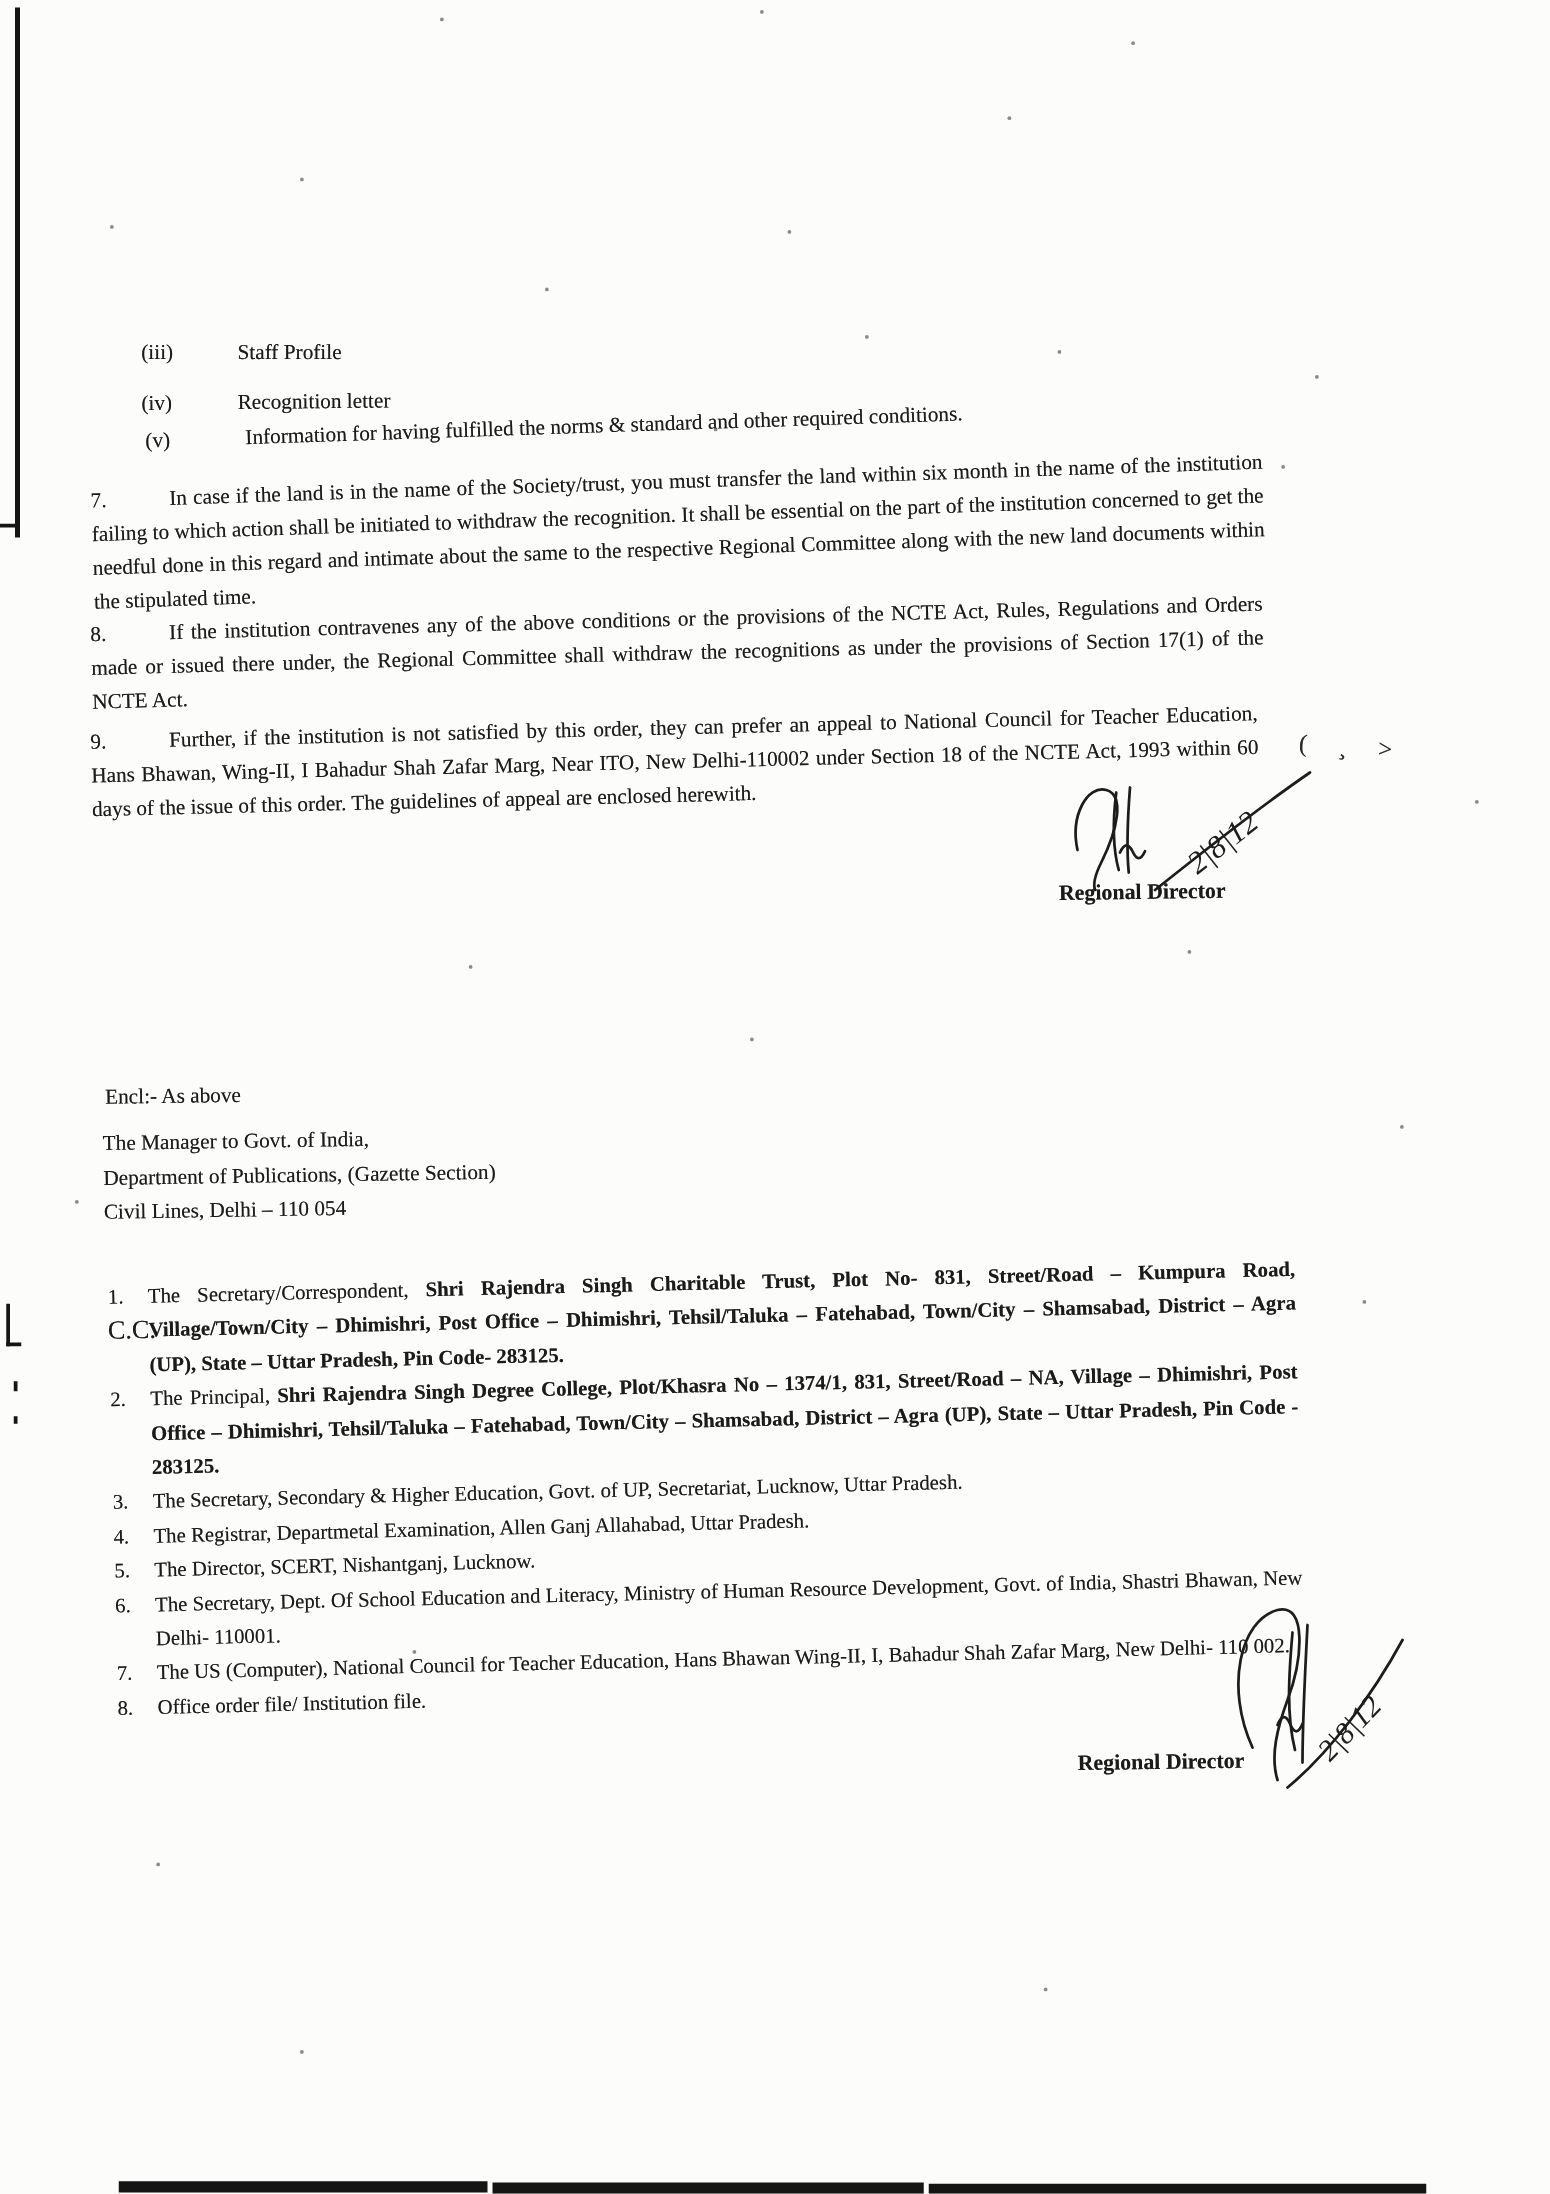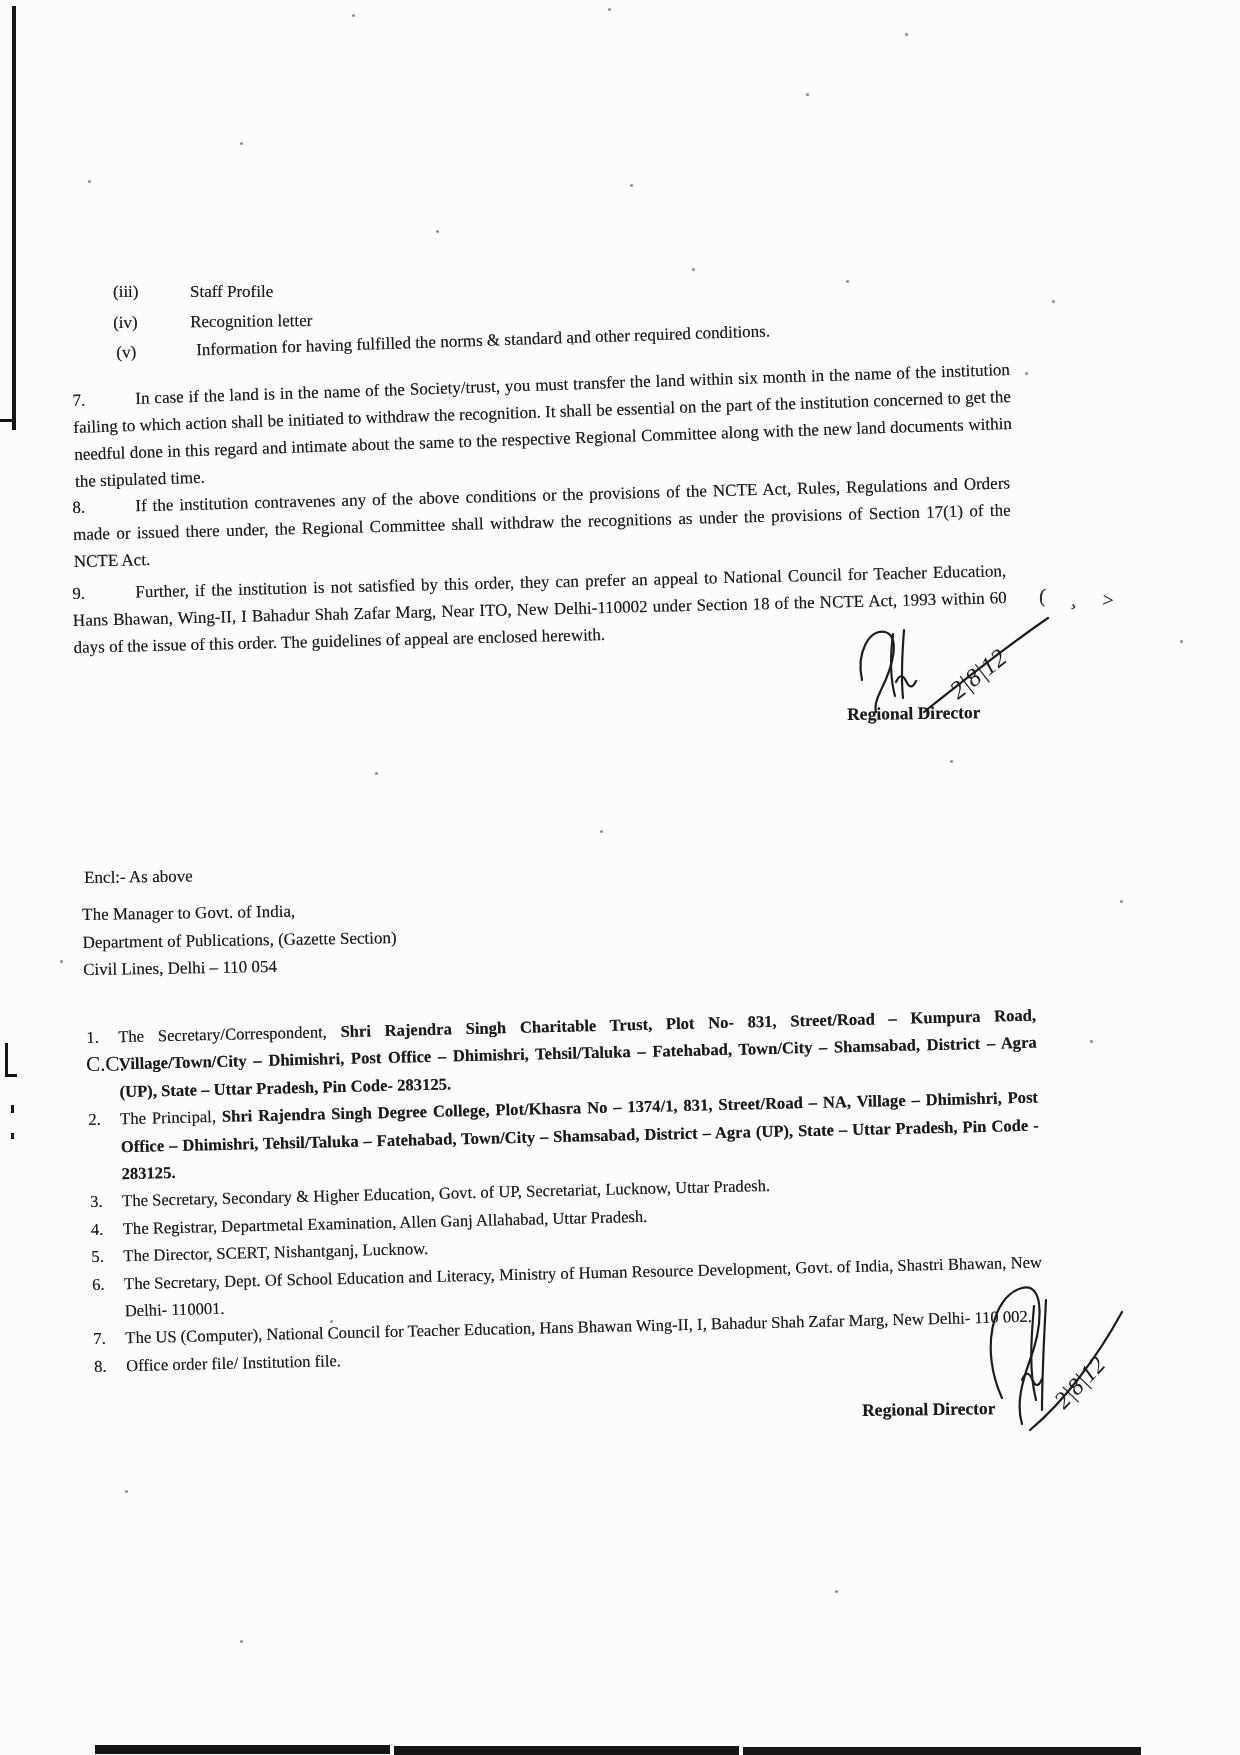--- a/index.html
+++ b/index.html
@@ -33,21 +33,21 @@
 
 <div class="page">
 
   <div class="scanline" style="left:12px;top:6px;width:4px;height:424px;"></div>
   <div class="scanline" style="left:0;top:419px;width:13px;height:3px;"></div>
   <div class="scanline" style="left:5px;top:1043px;width:3px;height:34px;"></div>
   <div class="scanline" style="left:5px;top:1074px;width:12px;height:3px;"></div>
   <div class="scanline" style="left:11px;top:1105px;width:3px;height:8px;"></div>
   <div class="scanline" style="left:11px;top:1133px;width:3px;height:6px;"></div>
 
-  <div class="abs lrow txt" style="left:113px;top:282px;">
+  <div class="abs lrow txt" style="left:113px;top:272px;">
     <span class="lmark">(iii)</span><span>Staff Profile</span>
   </div>
   <div class="abs lrow txt" style="left:113px;top:313px;transform:rotate(-0.6deg);">
     <span class="lmark">(iv)</span><span>Recognition letter</span>
   </div>
   <div class="abs lrow txt" style="left:116px;top:343px;transform:rotate(-1.9deg);">
     <span class="lmark" style="width:80px;">(v)</span><span>Information for having fulfilled the norms &amp; standard and other required conditions.</span>
   </div>
 
   <div class="abs para txt" style="left:72px;top:387px;width:938px;transform:rotate(-1.9deg);">

